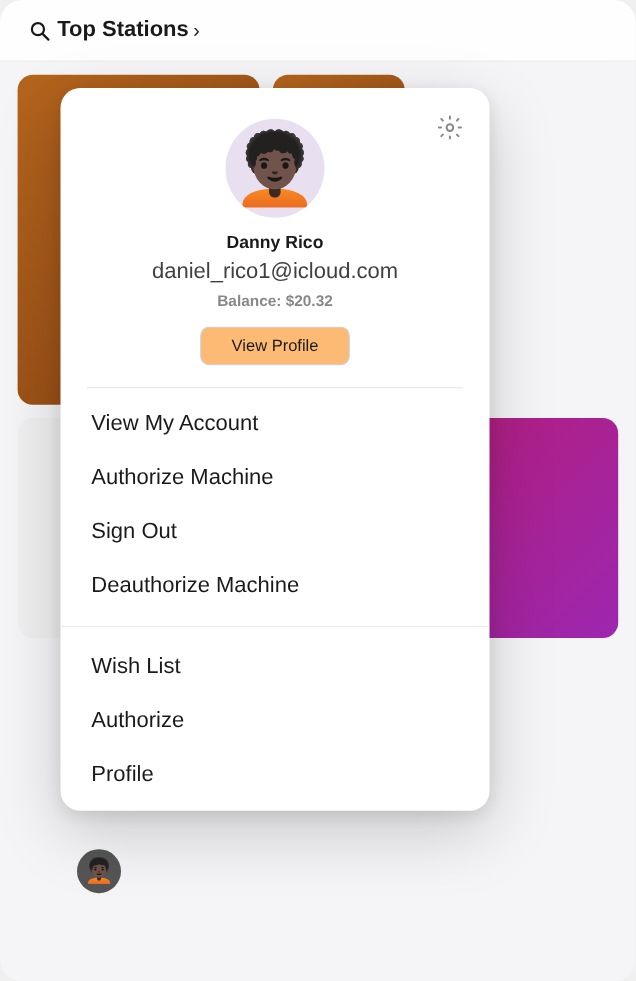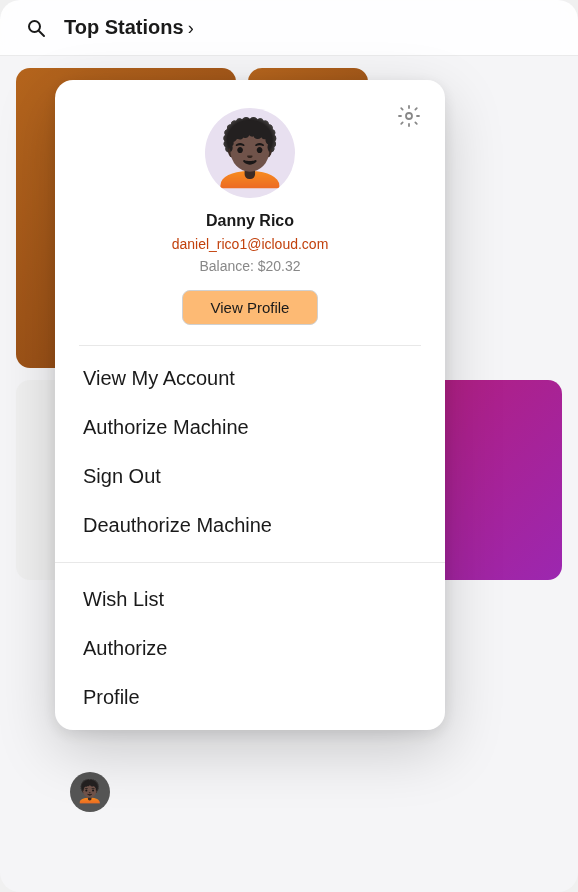--- a/index.html
+++ b/index.html
@@ -39,21 +39,21 @@
       align-items: center;
       justify-content: center;
       cursor: pointer;
       color: #1a1a1a;
     }
 
     .title-area {
       display: flex;
       align-items: center;
       gap: 4px;
-      margin-left: 12px;
+      margin-left: 0;
     }
 
     .title-text {
       font-size: 20px;
       font-weight: 700;
       color: #1a1a1a;
     }
 
     .title-chevron {
       font-size: 18px;
@@ -203,29 +203,30 @@
     }
 
     .user-name {
       font-size: 16px;
       font-weight: 700;
       color: #1a1a1a;
       margin-bottom: 6px;
     }
 
     .user-email {
-      font-size: 14px;
-      color: #c2410c;
+      font-size: 20px;
+      color: #404040;
       margin-bottom: 6px;
     }
 
     .user-balance {
       font-size: 14px;
       color: #888;
       margin-bottom: 16px;
+      font-weight: bold;
     }
 
     .view-profile-btn {
       border: 1.5px solid #d0d0d0;
       background: #fdba74;
       border-radius: 8px;
       padding: 8px 28px;
       font-size: 15px;
       font-weight: 500;
       color: #1a1a1a;

